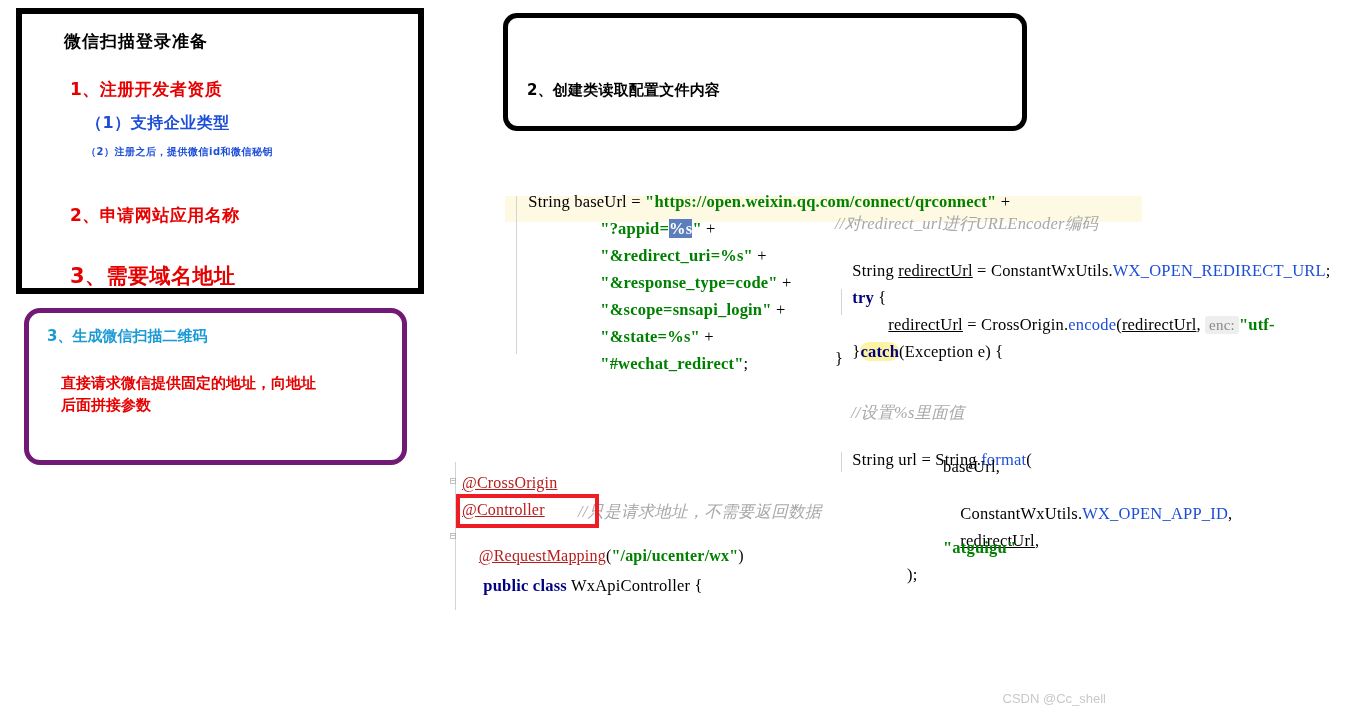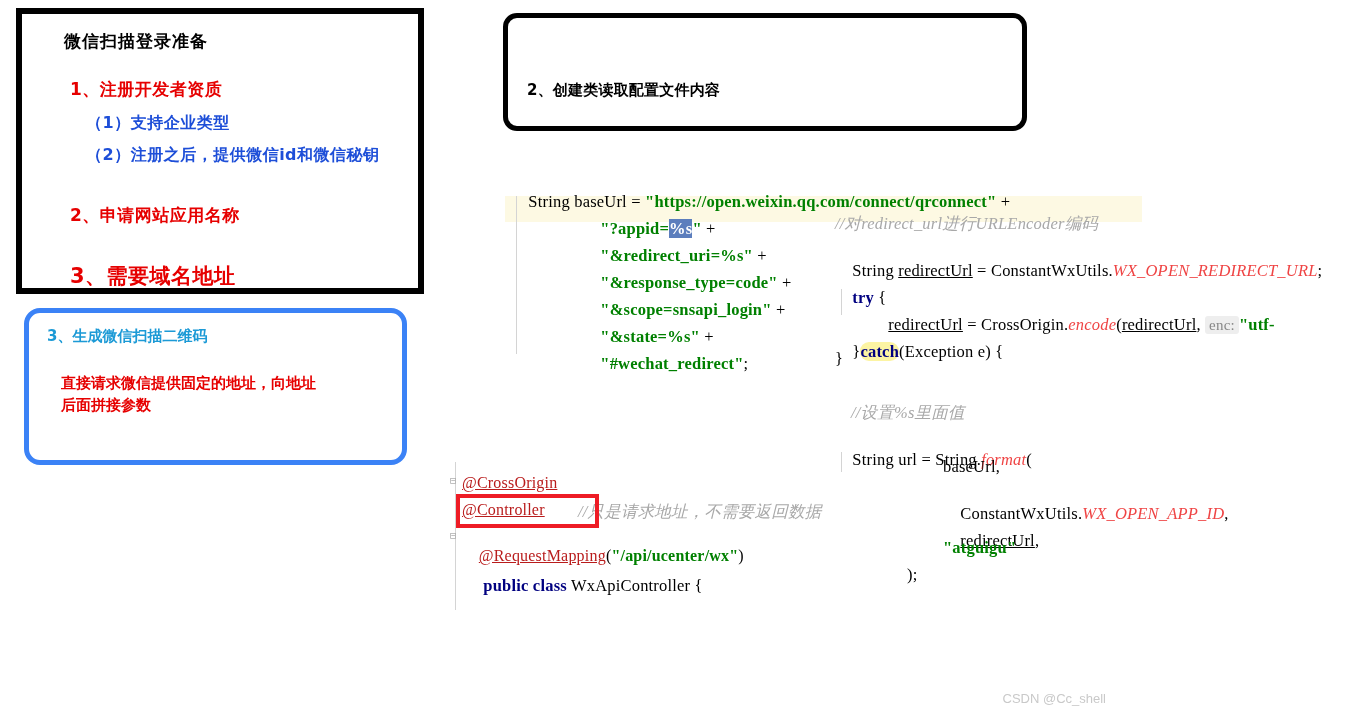--- a/index.html
+++ b/index.html
@@ -46,32 +46,32 @@
     font-family: "DejaVu Sans", sans-serif;
     font-weight: bold;
     letter-spacing: 0.5px;
     white-space: nowrap;
   }
   .nb-red   { color: #e60000; }
   .nb-green { color: #1d4ed8; }
 
   .nb-l1 { left: 48px;  top: 64px;  font-size: 17px; }
   .nb-l2 { left: 64px;  top: 99px;  font-size: 16px; }
-  .nb-l3 { left: 64px;  top: 131px; font-size: 16px; }
+  .nb-l3 { left: 64px;  top: 131px; font-size: 10px; }
   .nb-l4 { left: 48px;  top: 190px; font-size: 17px; }
   .nb-l5 { left: 48px;  top: 248px; font-size: 21px; }
 
   
   .note-box-red {
     position: absolute;
     left: 24px;
     top: 308px;
     width: 383px;
     height: 157px;
-    border: 5px solid #3b82f6;
+    border: 5px solid #701a75;
     border-radius: 16px;
     background: #ffffff;
     box-sizing: border-box;
   }
   .rb-title {
     position: absolute;
     left: 18px;
     top: 14px;
     font-family: "DejaVu Sans", sans-serif;
     font-size: 15px;
@@ -121,21 +121,21 @@
     position: absolute;
     font-family: "Liberation Serif", "DejaVu Serif", serif;
     font-size: 16.5px;
     color: #000000;
     white-space: pre;
     letter-spacing: 0.2px;
   }
   .kw      { color: #000080; font-weight: bold; }
   .str     { color: #008000; font-weight: bold; }
   .cmt     { color: #a8a8a8; font-style: italic; }
-  .stat    { color: #ef4444; font-style: italic; }
+  .stat    { color: #1d4ed8; }
   .ann     { color: #b91c1c; text-decoration: underline; }
   .ident-u { text-decoration: underline; }
   .hint {
     color: #888888;
     background: #eeeeee;
     padding: 1px 4px;
     border-radius: 3px;
     font-size: 15px;
   }
   .sel {

